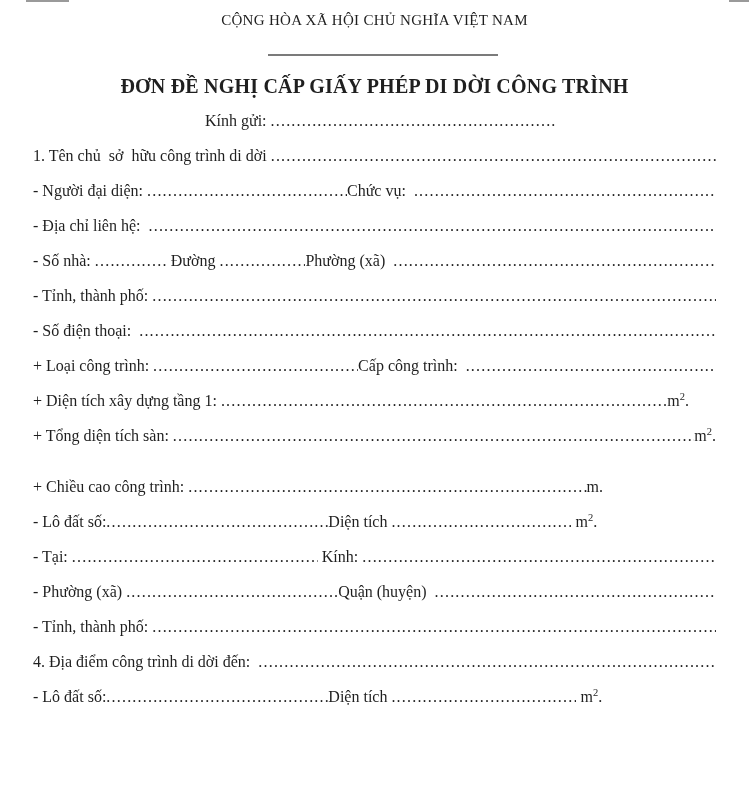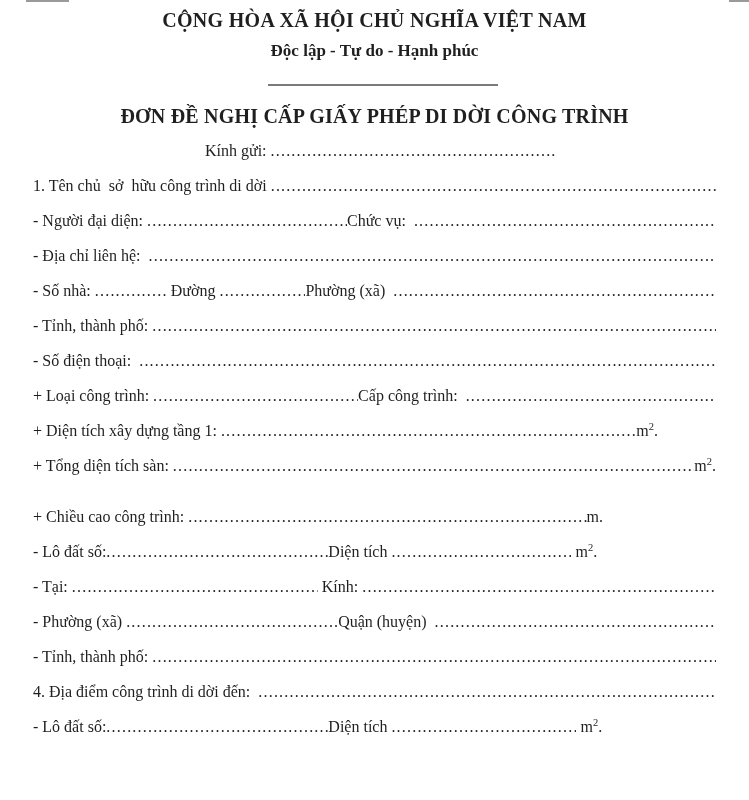--- a/index.html
+++ b/index.html
@@ -7,21 +7,21 @@
     width:749px;height:800px;overflow:hidden;background:#ffffff;
     font-family:"Liberation Serif","DejaVu Serif",serif;
     color:#1f1f1f;
   }
   .page{position:relative;width:749px;height:800px;background:#ffffff;}
   .corner-mark{position:absolute;top:0;height:2px;background:#9a9a9a;}
   .corner-mark.left{left:26px;width:43px;}
   .corner-mark.right{left:729px;width:20px;}
   .header{text-align:center;}
   .national-header{
-    padding-top:11px;font-size:20px;line-height:19px;font-weight:bold;
+    padding-top:11px;font-size:15px;line-height:19px;font-weight:normal;
     letter-spacing:.3px;
   }
   .motto{margin-top:12px;font-size:17px;line-height:18px;font-weight:bold;}
   .divider{width:230px;height:2px;background:#7b7b7b;margin:24px 0 0 268px;}
   .form-title{margin-top:21px;font-size:20px;line-height:18px;font-weight:bold;letter-spacing:.2px;}
   .form-body{margin-top:9px;}
   .form-line{
     height:35px;box-sizing:border-box;display:flex;align-items:baseline;
     padding:7px 33px 0 33px;font-size:16px;line-height:19px;text-align:center;
   }
@@ -35,21 +35,20 @@
 </style>
 </head>
 <body>
 
 <div class="page">
   <div class="corner-mark left"></div>
   <div class="corner-mark right"></div>
 
   <div class="header">
     <div class="national-header">CỘNG HÒA XÃ HỘI CHỦ NGHĨA VIỆT NAM</div>
-    <div class="motto">Độc lập - Tự do - Hạnh phúc</div>
     <div class="divider"></div>
     <div class="form-title">ĐƠN ĐỀ NGHỊ CẤP GIẤY PHÉP DI DỜI CÔNG TRÌNH</div>
   </div>
 
   <div class="form-body">
       <div class="form-line" style="padding-left: 205px; padding-right: 194px;">
         <span class="seg-label">Kính gửi: </span>
         <span class="dots">................................................................................................................................................................................................................................................................................................................................................................................................................</span>
       </div>
       <div class="form-line">
@@ -81,21 +80,21 @@
       <div class="form-line">
         <span class="seg-label">- Số điện thoại:  </span>
         <span class="dots">................................................................................................................................................................................................................................................................................................................................................................................................................</span>
       </div>
       <div class="form-line">
         <span class="seg-label">+ Loại công trình: </span>
         <span class="dots fixed" style="width: 205px;">................................................................................................................................................................................................................................................................................................................................................................................................................</span>
         <span class="seg-label">Cấp công trình:  </span>
         <span class="dots">................................................................................................................................................................................................................................................................................................................................................................................................................</span>
       </div>
-      <div class="form-line" style="padding-right: 91px;">
+      <div class="form-line" style="padding-right: 60px;">
         <span class="seg-label">+ Diện tích xây dựng tầng 1: </span>
         <span class="dots">................................................................................................................................................................................................................................................................................................................................................................................................................</span>
         <span class="seg-label unit">m<sup>2</sup>.</span>
       </div>
       <div class="form-line" style="">
         <span class="seg-label">+ Tổng diện tích sàn: </span>
         <span class="dots">................................................................................................................................................................................................................................................................................................................................................................................................................</span>
         <span class="seg-label unit">m<sup>2</sup>.</span>
       </div>
       <div class="form-line" style="padding-right: 146px; margin-top: 16px;">

